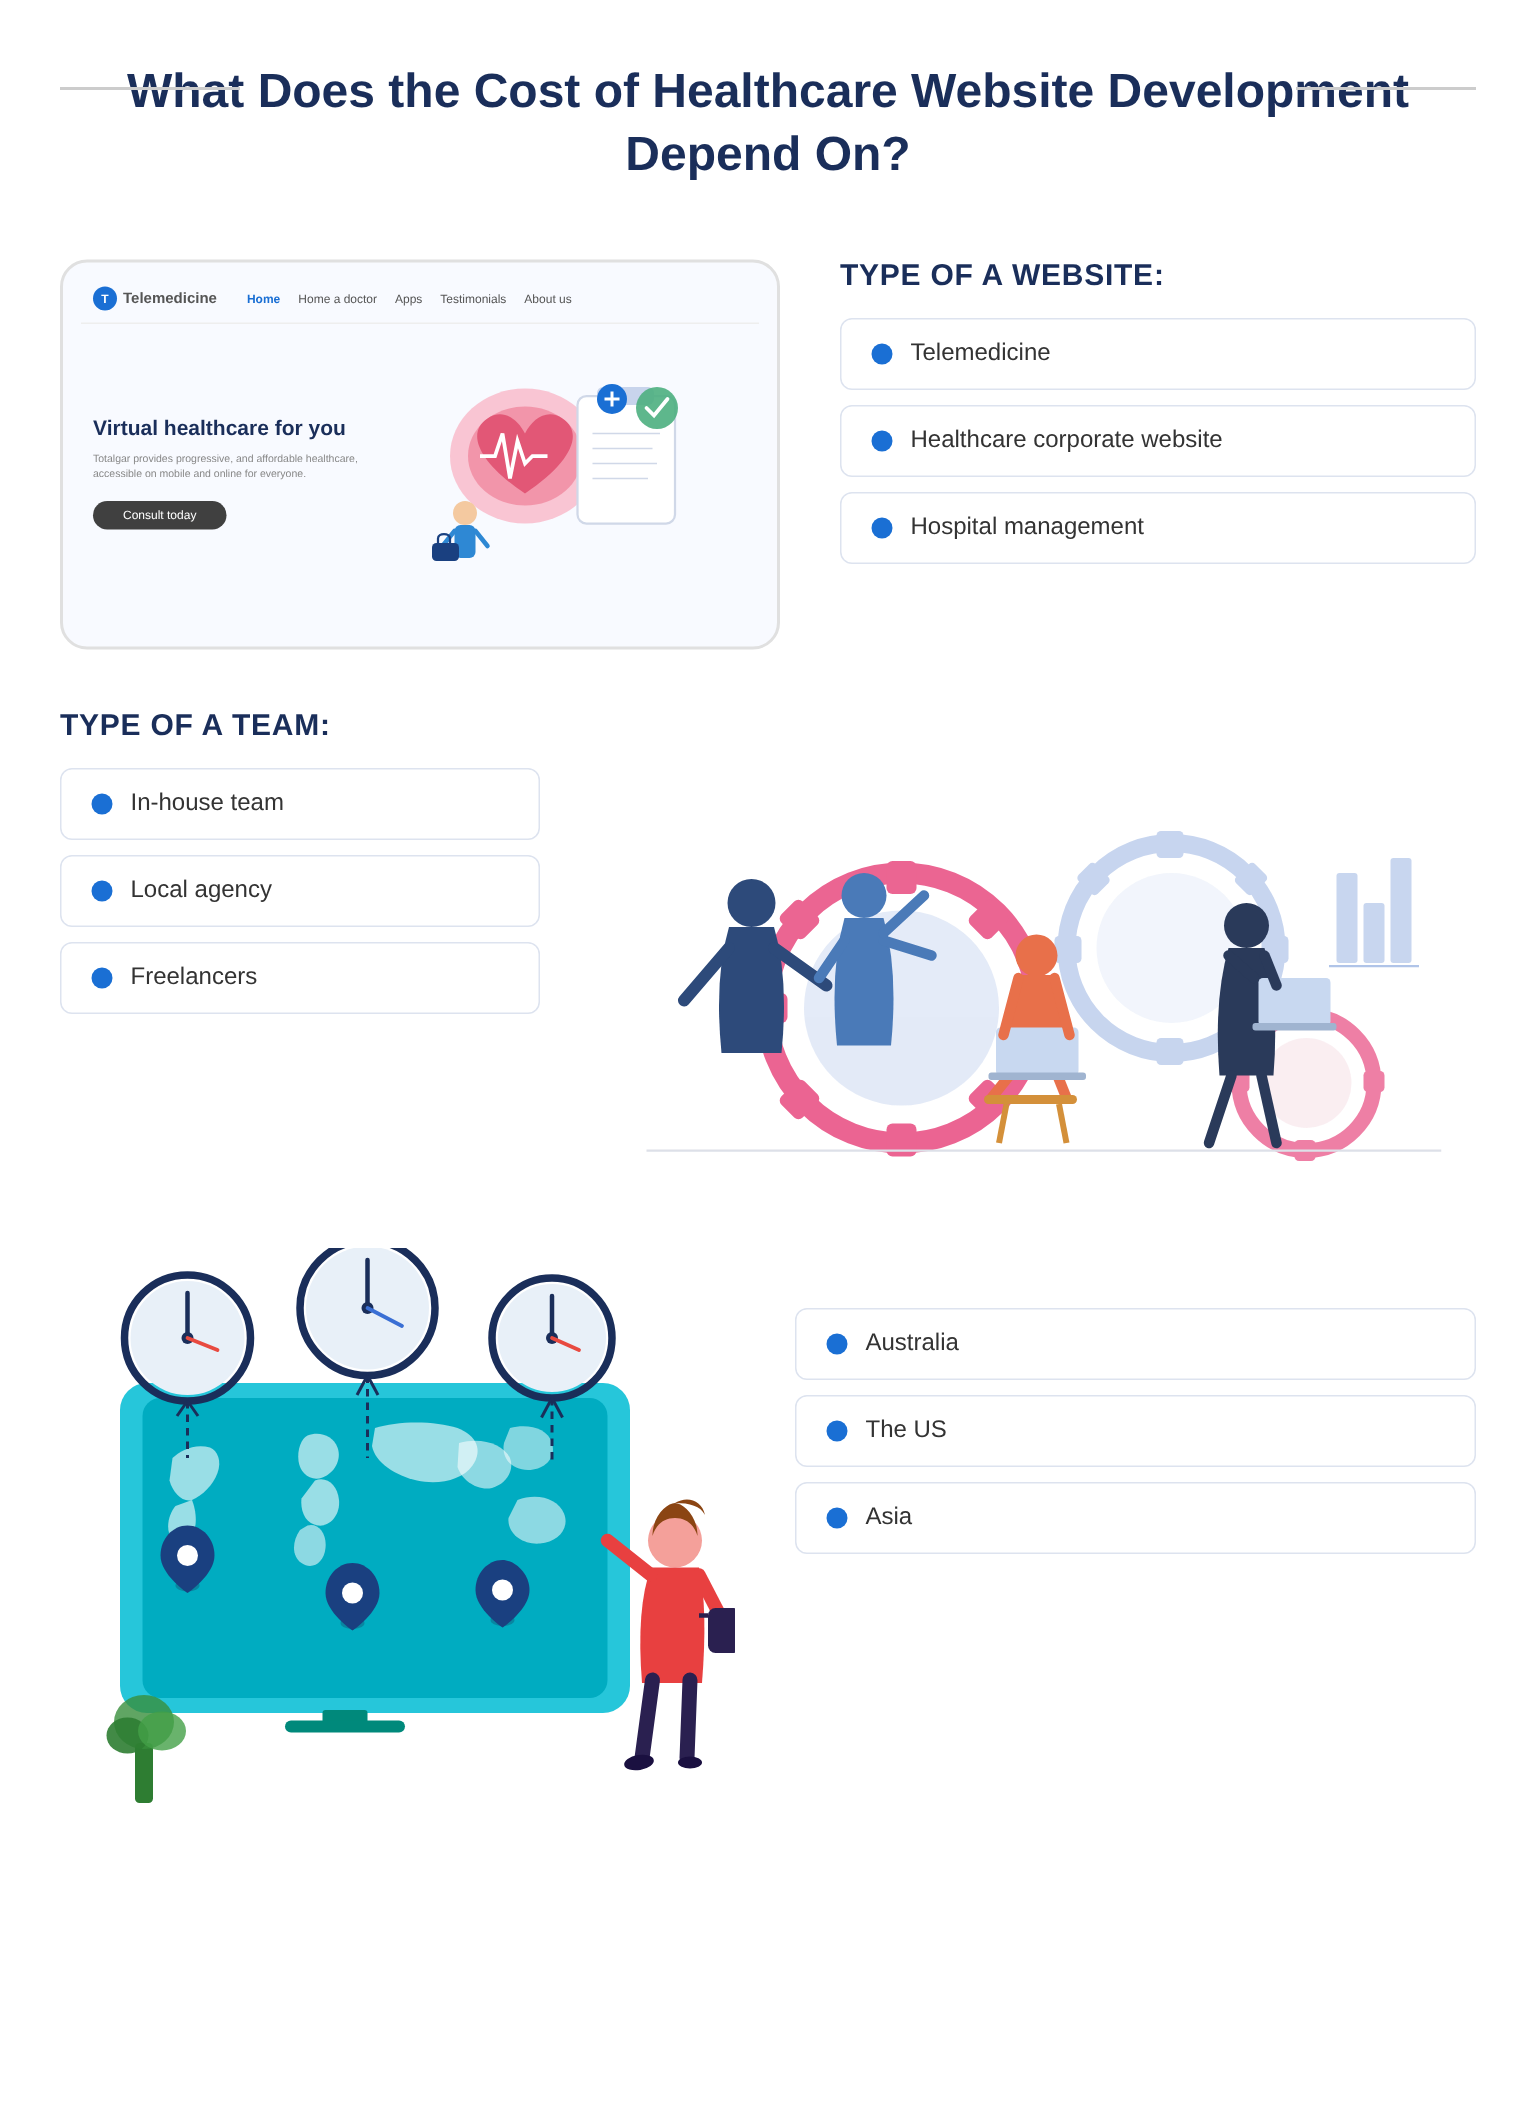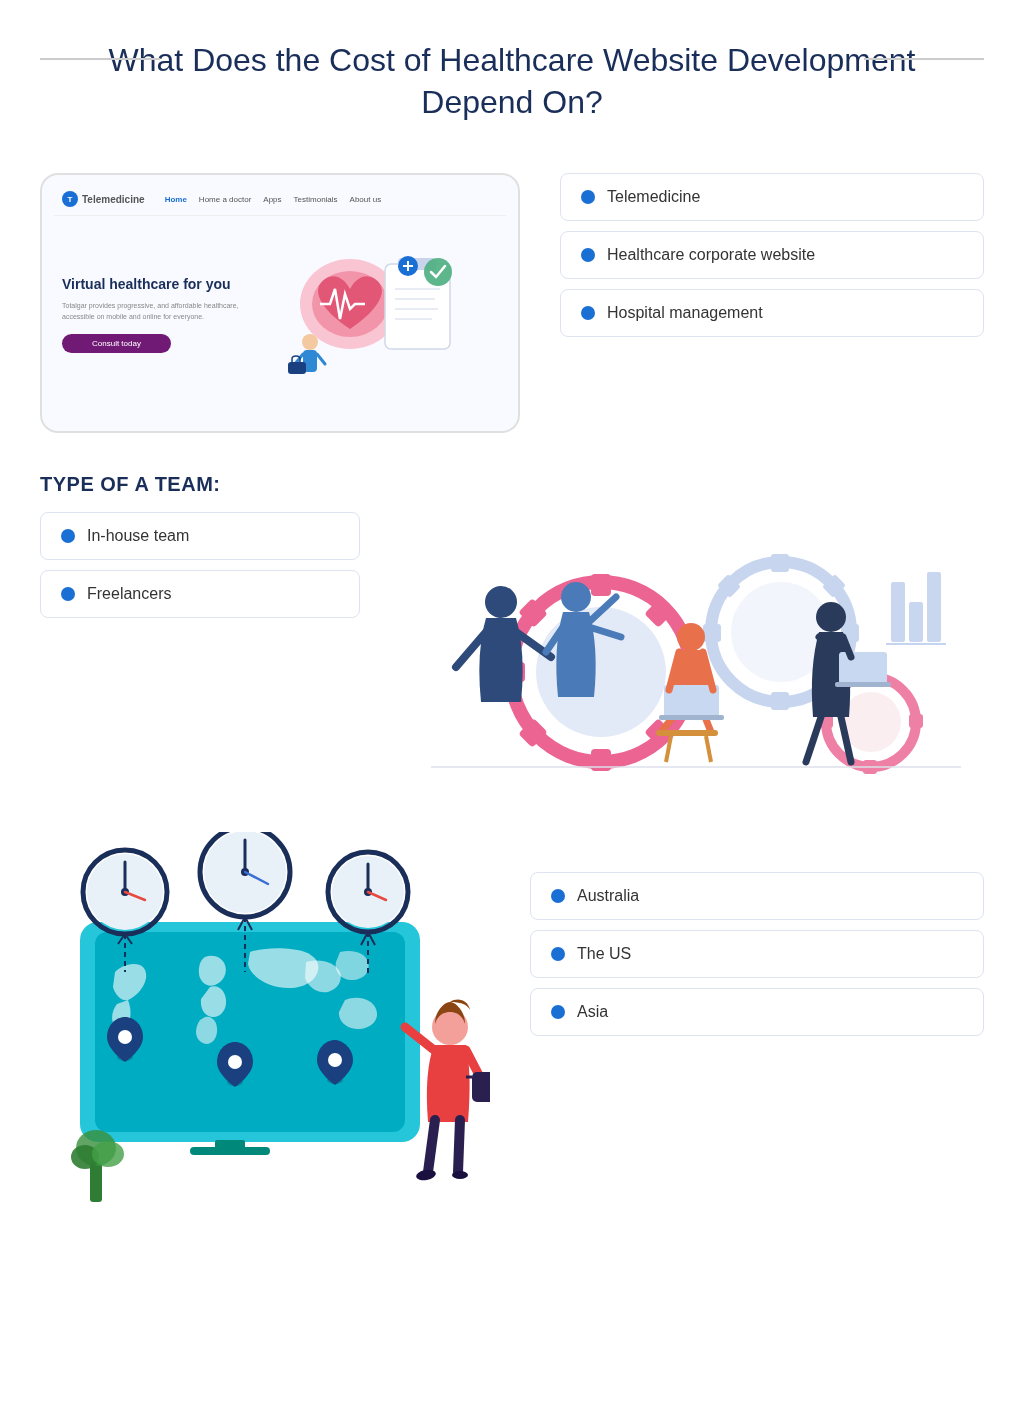--- a/index.html
+++ b/index.html
@@ -12,21 +12,21 @@
     }
 
     
     .page-header {
       text-align: center;
       padding: 40px 80px 30px;
       position: relative;
     }
     .page-header h1 {
       font-size: 32px;
-      font-weight: 400;
+      font-weight: 700;
       color: #1a2e5a;
       line-height: 1.3;
     }
     .header-line-left, .header-line-right {
       position: absolute;
       top: 58px;
       width: 120px;
       height: 2px;
       background: #ccc;
     }
@@ -95,25 +95,25 @@
       line-height: 1.3;
       margin-bottom: 8px;
     }
     .mockup-desc {
       font-size: 7px;
       color: #888;
       line-height: 1.5;
       margin-bottom: 10px;
     }
     .mockup-btn {
-      background: #701a75;
+      background: #404040;
       color: white;
       border: none;
       border-radius: 12px;
-      padding: 5px 30px;
+      padding: 5px 20px;
       font-size: 8px;
       cursor: pointer;
     }
     .mockup-illustration {
       flex: 1;
       display: flex;
       align-items: center;
       justify-content: center;
       min-height: 140px;
       position: relative;
@@ -275,20 +275,21 @@
           <line x1="153" y1="32" x2="163" y2="32" stroke="white" stroke-width="2"></line>
 
           <rect x="38" y="128" width="18" height="12" rx="3" fill="#1a4080"></rect>
           <path d="M42,128 L42,125 C42,123 44,122 46,122 C48,122 50,123 50,125 L50,128" fill="none" stroke="#1a4080" stroke-width="1.5"></path>
         </svg>
       </div>
     </div>
   </div>
 
   <div class="website-type-section">
+    <div class="section-title">TYPE OF A WEBSITE:</div>
     <div class="option-list">
       <div class="option-item">
         <div class="option-dot"></div>
         <span>Telemedicine</span>
       </div>
       <div class="option-item">
         <div class="option-dot"></div>
         <span>Healthcare corporate website</span>
       </div>
       <div class="option-item">
@@ -301,20 +302,24 @@
 
 <div class="section-team">
   <div class="section-title">TYPE OF A TEAM:</div>
   <div class="team-content">
 
     <div class="team-list">
       <div class="option-list">
         <div class="option-item">
           <div class="option-dot"></div>
           <span>In-house team</span>
+        </div>
+        <div class="option-item">
+          <div class="option-dot"></div>
+          <span>Local agency</span>
         </div>
         <div class="option-item">
           <div class="option-dot"></div>
           <span>Freelancers</span>
         </div>
       </div>
     </div>
 
     <div class="team-illustration">
       <svg class="team-svg" viewBox="0 0 560 280" xmlns="http://www.w3.org/2000/svg">

